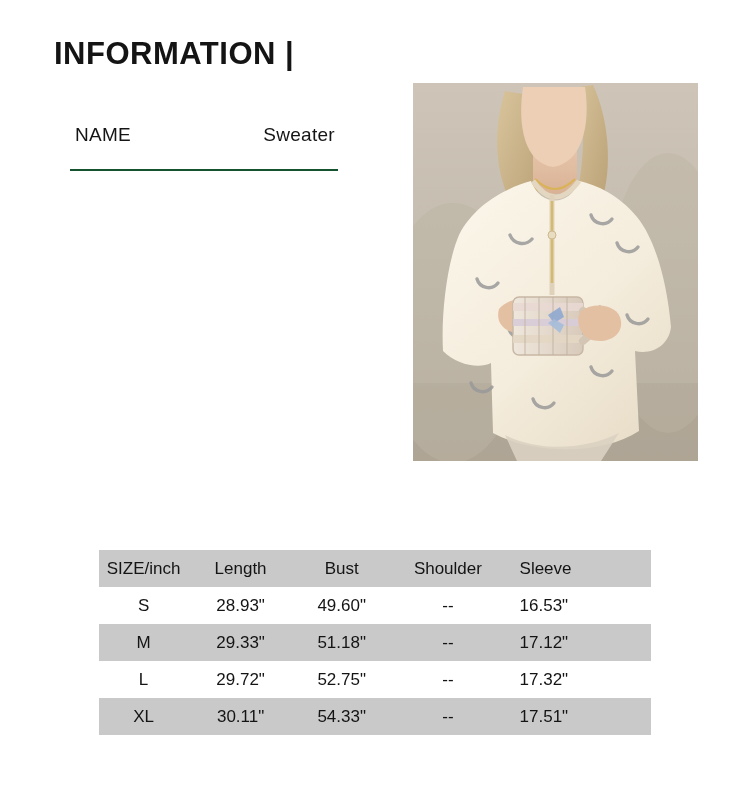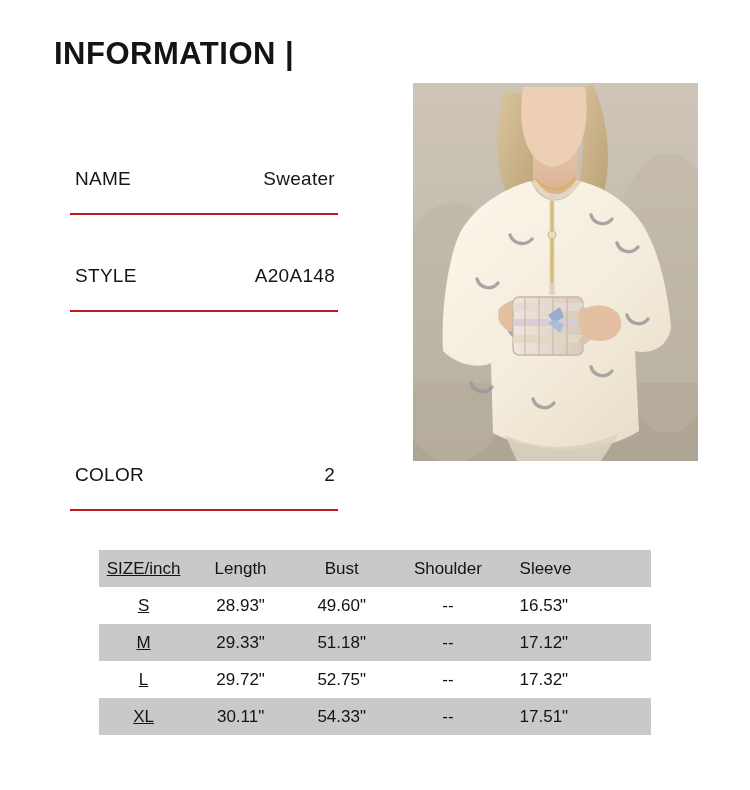--- a/index.html
+++ b/index.html
@@ -31,23 +31,22 @@
   
   .info-list {
     position: absolute;
     left: 70px;
     top: 118px;
     width: 268px;
   }
   .info-row {
     position: relative;
     height: 53px;
-    border-bottom: 2px solid #b91c1c;
+    border-bottom: 2px solid #14532d;
     box-sizing: border-box;
-    margin-top: 44px;
   }
   .info-row.tall {
     height: 155px;
   }
   .info-label {
     position: absolute;
     left: 5px;
     top: 6px;
     font-size: 19px;
     font-weight: 400;
@@ -105,44 +104,36 @@
   .size-table td, .size-table th {
     height: 37px;
     font-weight: 400;
     text-align: center;
     padding: 0;
     vertical-align: middle;
   }
   .size-table thead tr { background: #c9c9c9; }
   .size-table tbody tr.alt { background: #c9c9c9; }
   .size-table tbody tr.plain { background: #ffffff; }
-  .col-size   { width: 90px; text-decoration: underline; }
+  .col-size   { width: 90px; }
   .col-length { width: 108px; }
   .col-bust   { width: 100px; }
   .col-should { width: 118px; margin-top: 20px; }
   .col-sleeve { width: 136px; text-align: left !important; padding-left: 14px !important; }
   .size-table thead th.col-sleeve { text-align: left; padding-left: 14px; }
 </style>
 </head>
 <body>
 
 <div class="page-title">INFORMATION |</div>
 
 <div class="info-list">
   <div class="info-row">
     <span class="info-label">NAME</span>
     <span class="info-value">Sweater</span>
-  </div>
-  <div class="info-row">
-    <span class="info-label">STYLE</span>
-    <span class="info-value">A20A148</span>
-  </div>
-  <div class="info-row tall">
-    <span class="info-label">COLOR</span>
-    <span class="info-value">2</span>
   </div>
 </div>
 
 <div class="photo">
   <svg width="285" height="378" viewBox="0 0 285 378" xmlns="http://www.w3.org/2000/svg">
     <defs>
       <linearGradient id="bgGrad" x1="0" y1="0" x2="0" y2="1">
         <stop offset="0%" stop-color="#cec5b8"></stop>
         <stop offset="45%" stop-color="#c4bcae"></stop>
         <stop offset="100%" stop-color="#b6ad9e"></stop>

